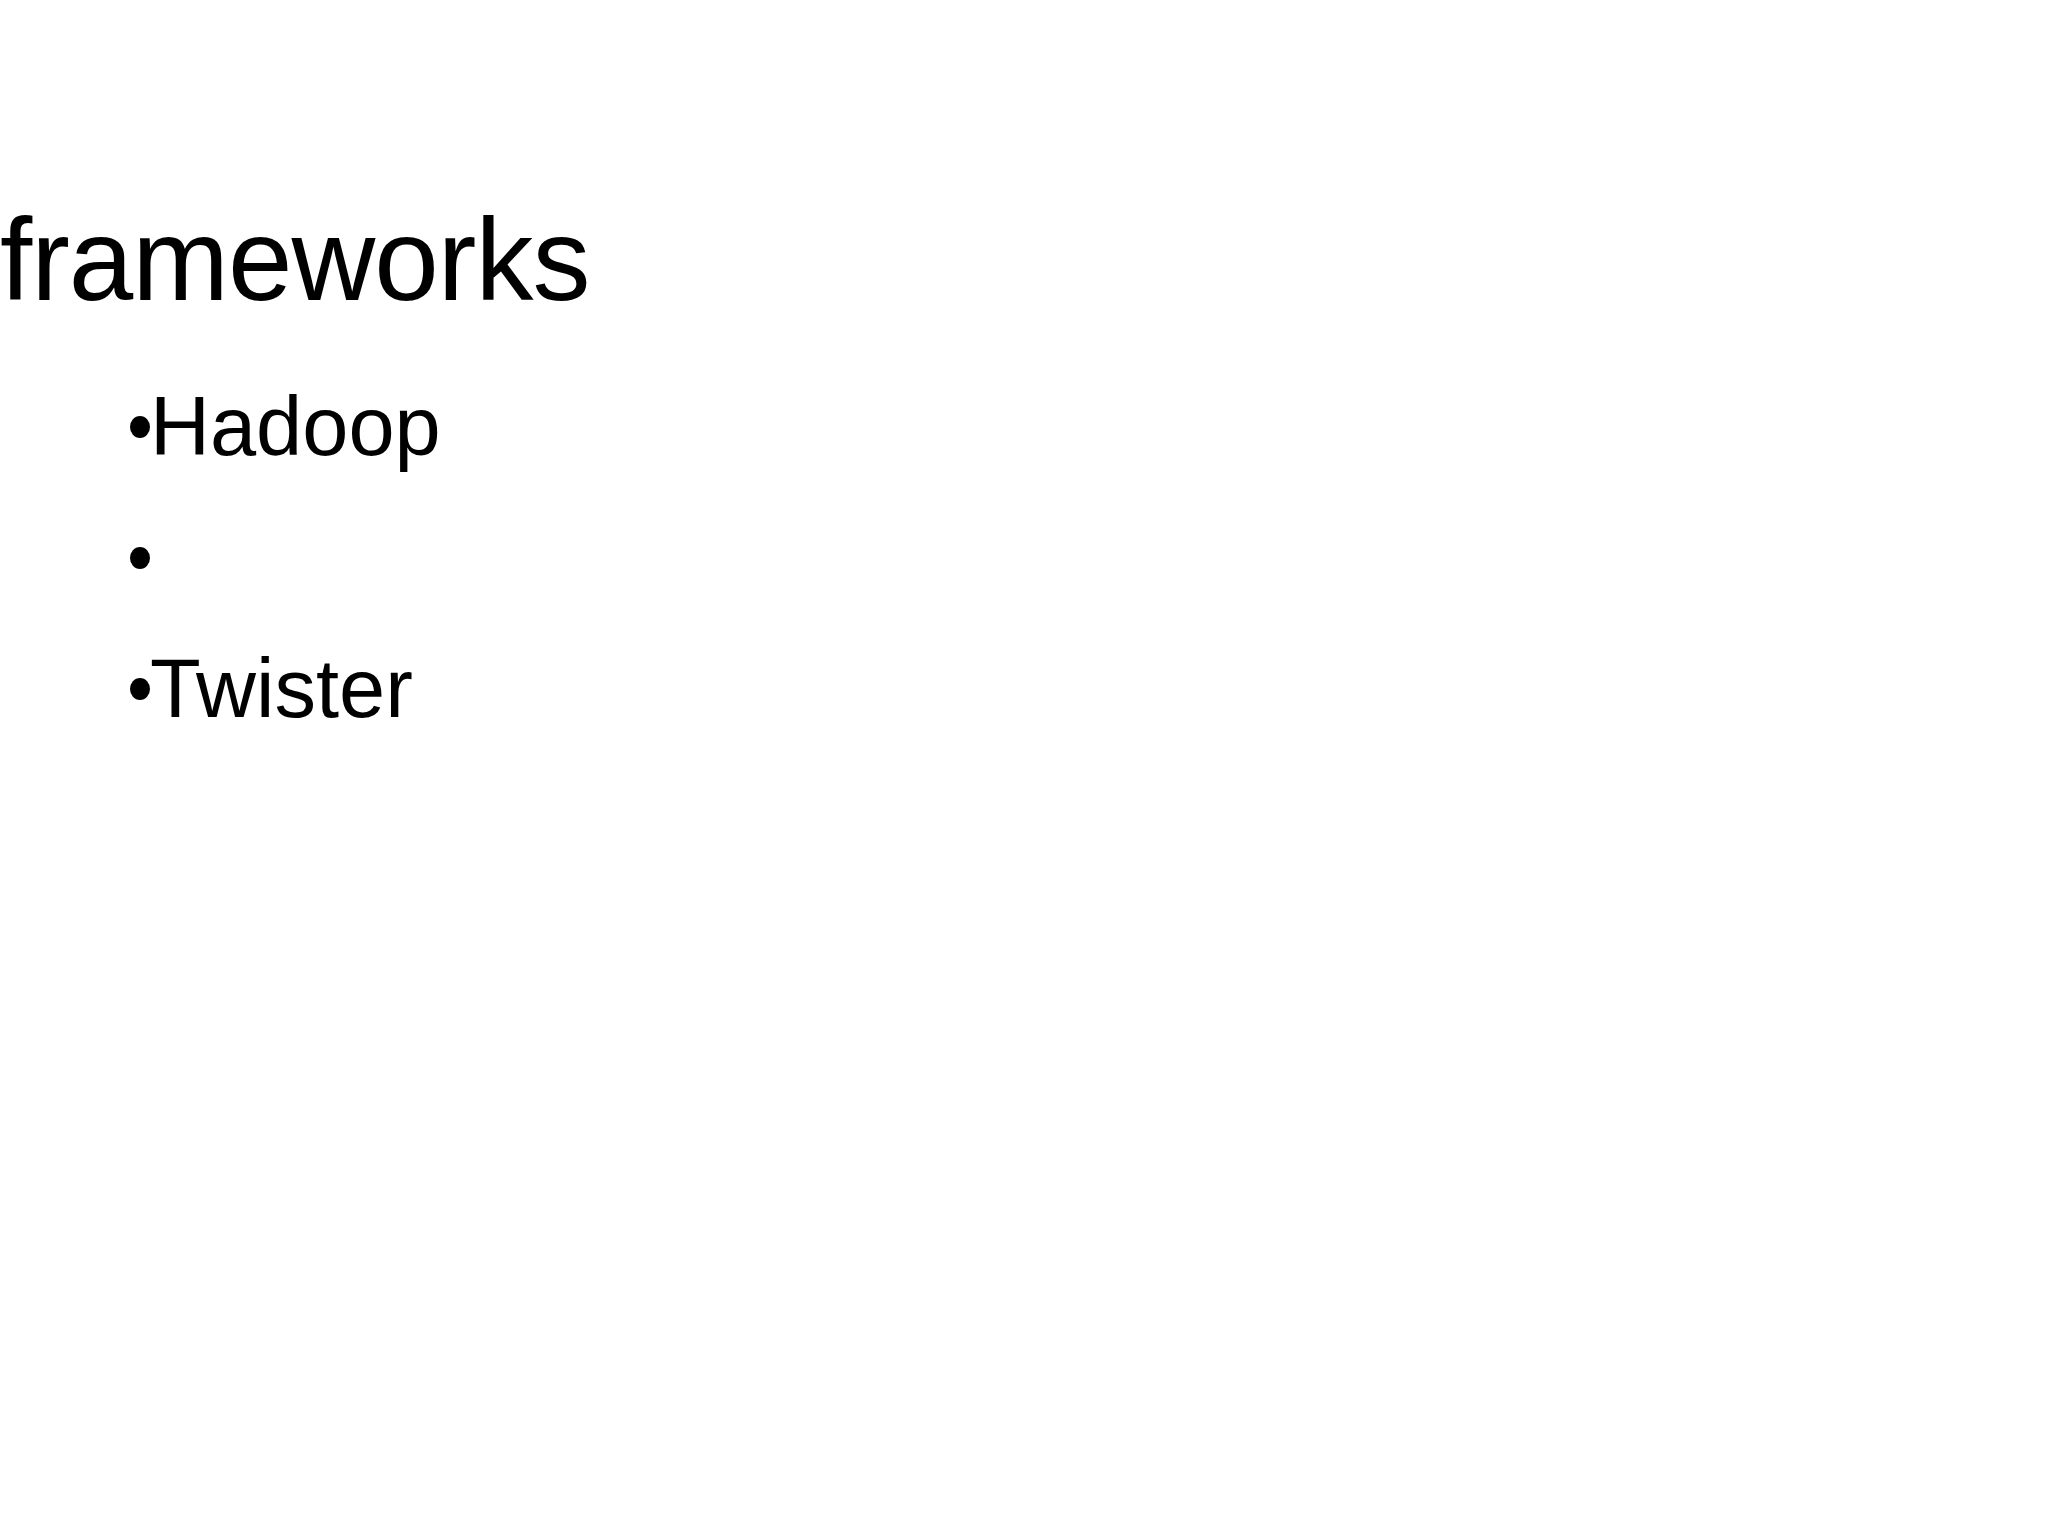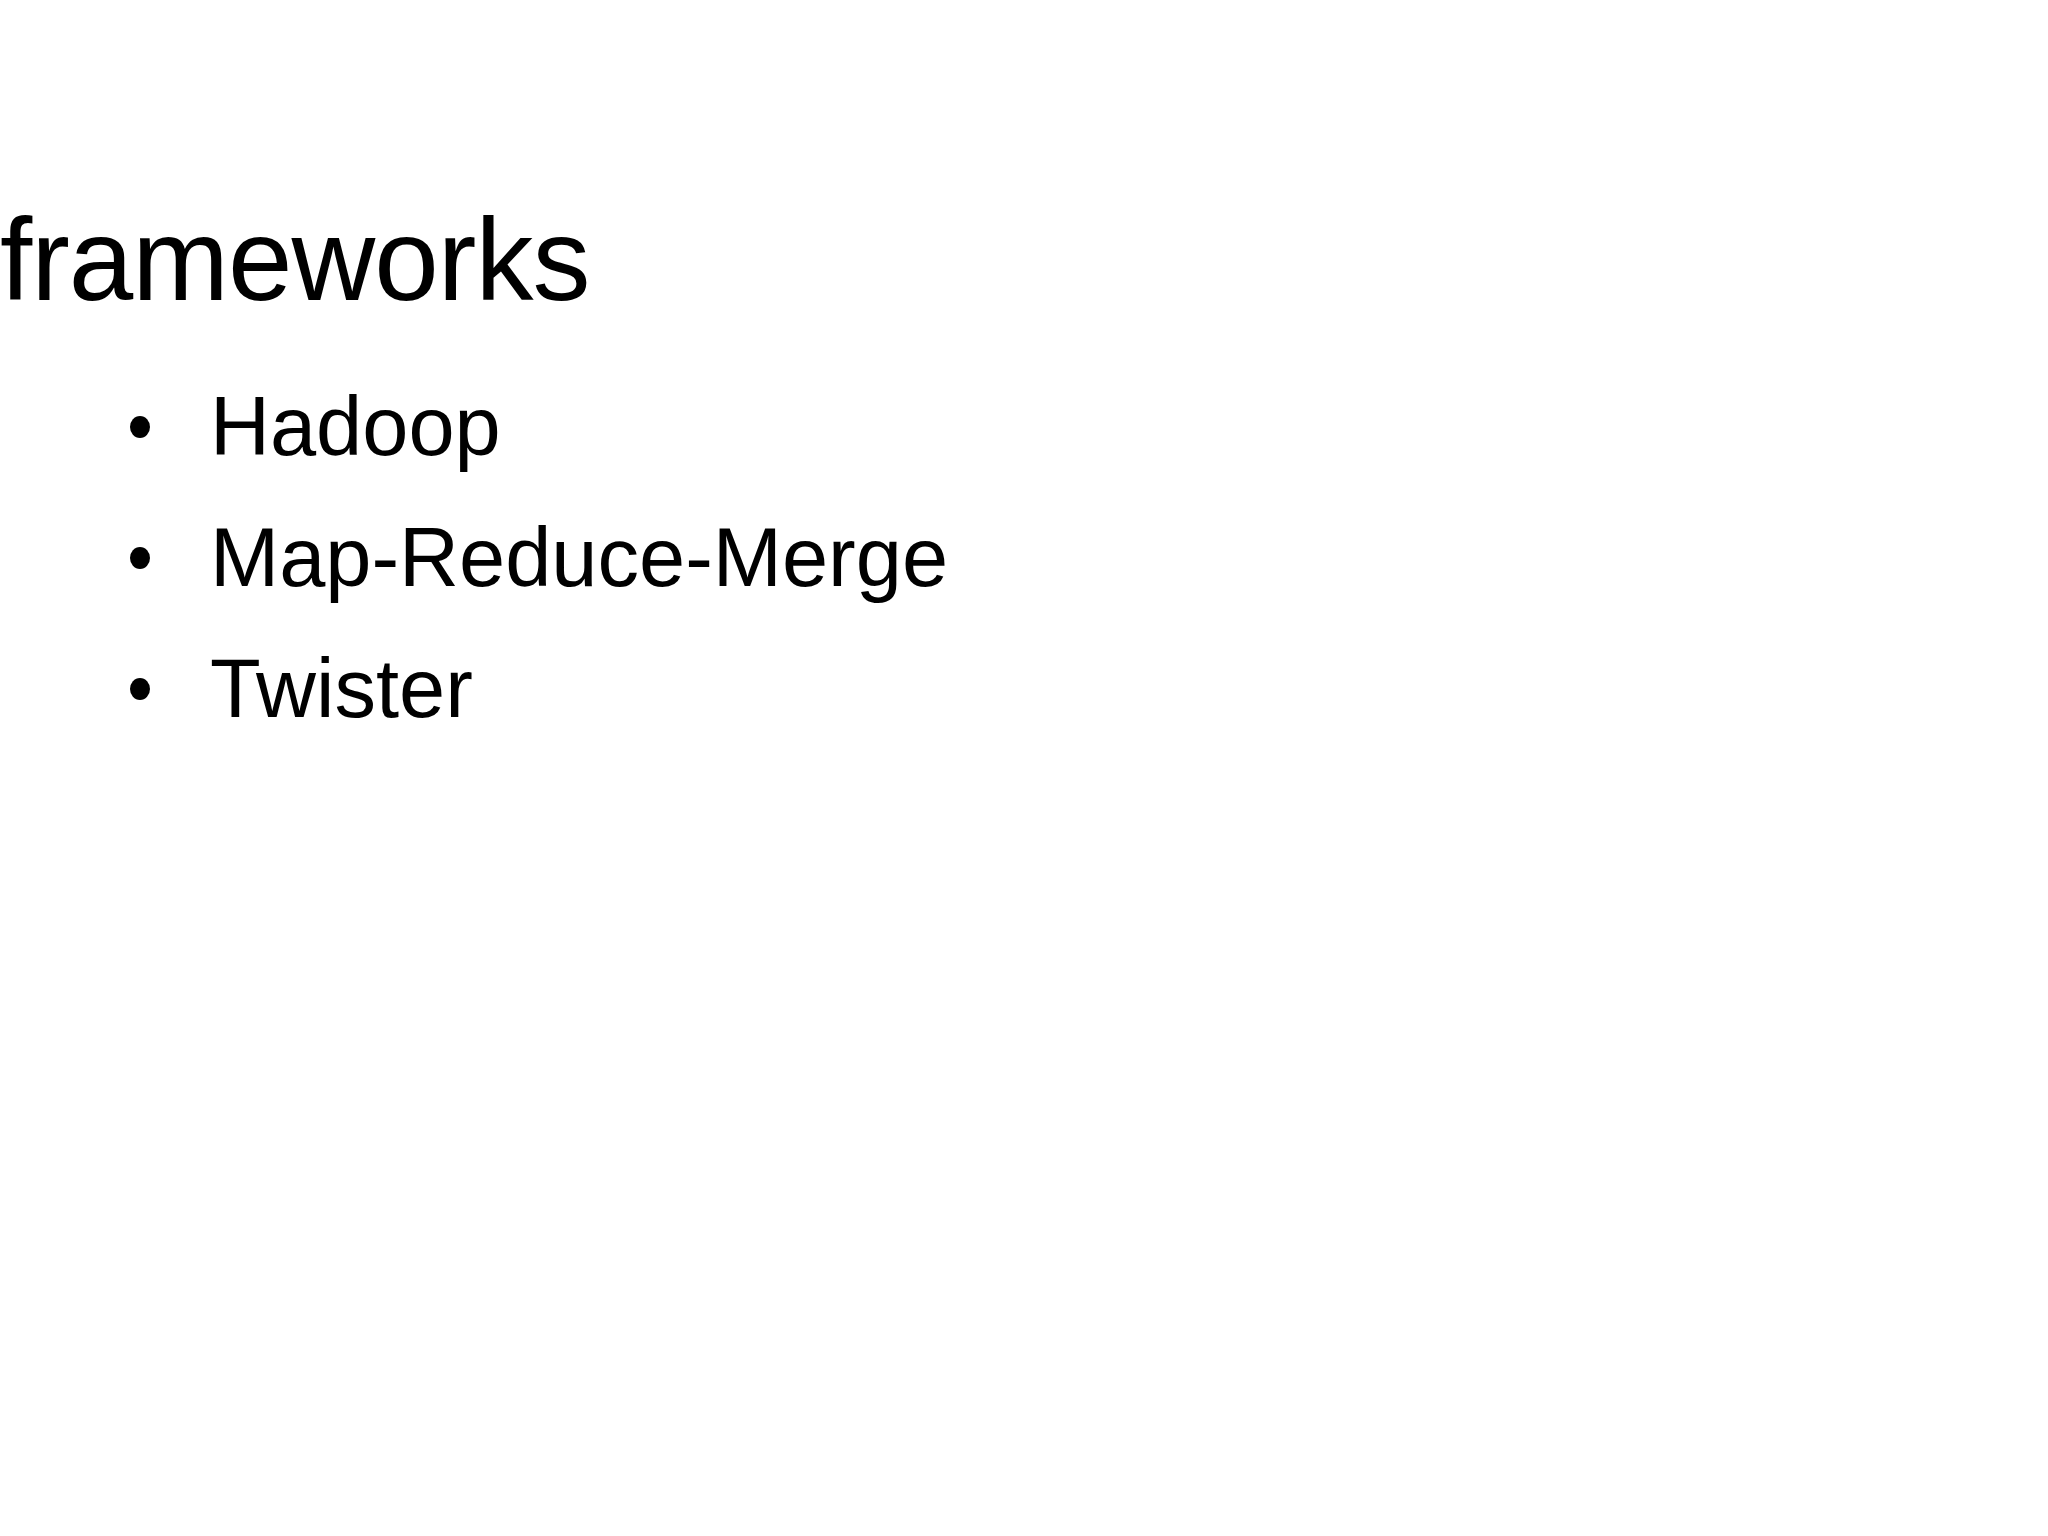--- a/index.html
+++ b/index.html
@@ -48,42 +48,40 @@
   }
   .bullet {
     width: 20px;
     height: 22px;
     border-radius: 50%;
     background: #000000;
     margin-left: 130px;
     flex: 0 0 auto;
   }
   .item-label {
-    margin-left: 60px;
     font-size: 83px;
     line-height: 1.1;
     white-space: nowrap;
     color: #000000;
   }
 </style>
 </head>
 <body>
 
 <div class="slide">
 
   <h1 class="slide-title">frameworks</h1>
 
   <ul class="bullet-list">
     <li>
       <span class="bullet"></span>
       <span class="item-label">Hadoop</span>
     </li>
     <li>
       <span class="bullet"></span>
-      <span class="item-label">Map-Reduce-Merge</span>
     </li>
     <li>
       <span class="bullet"></span>
       <span class="item-label">Twister</span>
     </li>
   </ul>
 
 </div>
 
 </body></html>

